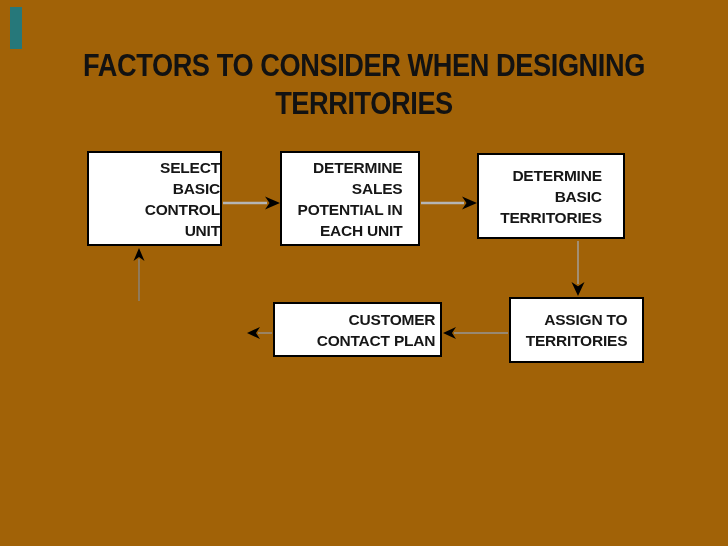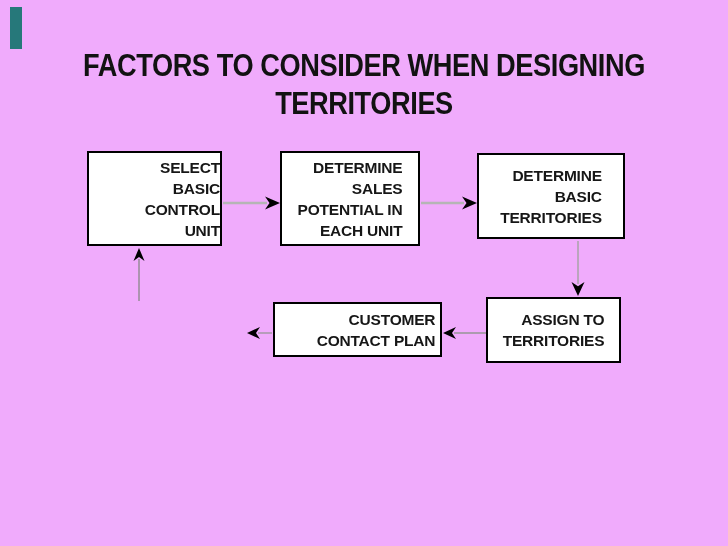--- a/index.html
+++ b/index.html
@@ -1,17 +1,17 @@
 <!DOCTYPE html>
 <html><head>
 <meta charset="utf-8">
 <style>
   html,body{margin:0;padding:0;background:#ffffff;}
   body{width:728px;height:546px;overflow:hidden;font-family:"Liberation Sans",sans-serif;}
-  .slide{position:relative;width:728px;height:546px;background:#f0abfc;}
+  .slide{position:relative;width:728px;height:546px;background:#a16207;}
 
   .accent-bar{position:absolute;left:10px;top:7px;width:12px;height:42px;background:#26787a;}
 
   .slide-title{
     position:absolute;left:0;top:46px;width:728px;
     text-align:center;font-weight:bold;font-size:32px;line-height:38px;
     color:#121212;white-space:pre-line;letter-spacing:-0.5px;
     transform:scaleX(0.85);transform-origin:50% 0;
   }
 
@@ -20,21 +20,21 @@
     border:2px solid #000000;background:#ffffff;
     display:flex;align-items:center;justify-content:center;
     text-align:right;font-weight:bold;font-size:15.5px;line-height:21px;
     color:#161616;white-space:pre-line;letter-spacing:-0.2px;
   }
   #node-select-basic      {left:87px; top:151px;width:135px;height:95px;padding-left:35px;}
   #node-determine-sales   {left:280px;top:151px;width:140px;height:95px;}
   #node-determine-basic   {left:477px;top:153px;width:148px;height:86px;}
   #node-evaluate-revise   {left:78px; top:302px;width:168px;height:55px;}
   #node-customer-contact  {left:273px;top:302px;width:169px;height:55px;padding-left:37px;}
-  #node-assign-territories{left:486px;top:297px;width:135px;height:66px;}
+  #node-assign-territories{left:509px;top:297px;width:135px;height:66px;}
 
   .connectors{position:absolute;left:0;top:0;width:728px;height:546px;pointer-events:none;}
 </style>
 </head>
 <body>
 
 <div class="slide">
 
   <div class="accent-bar" style="background: rgb(38, 120, 122);"></div>
 

